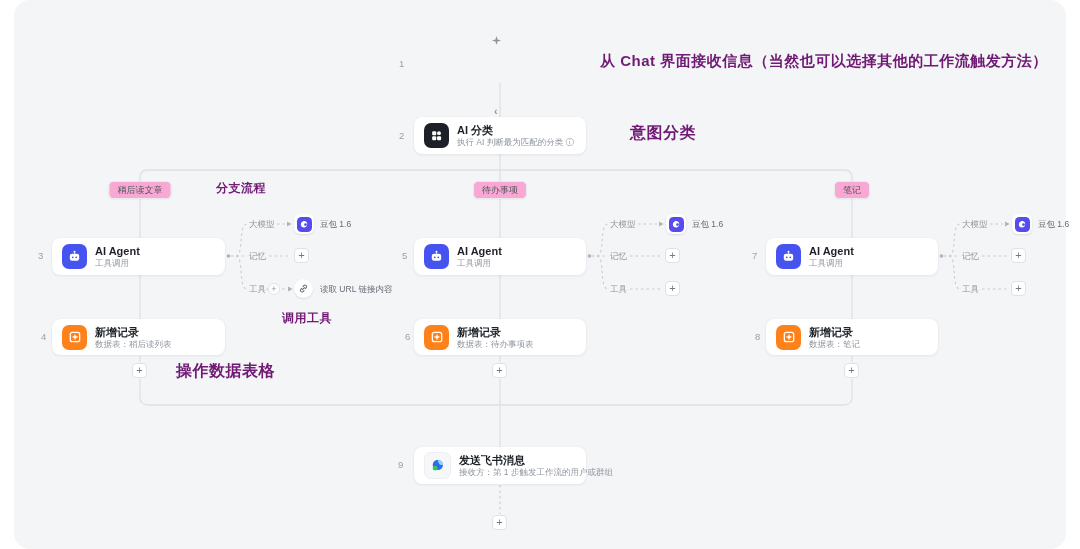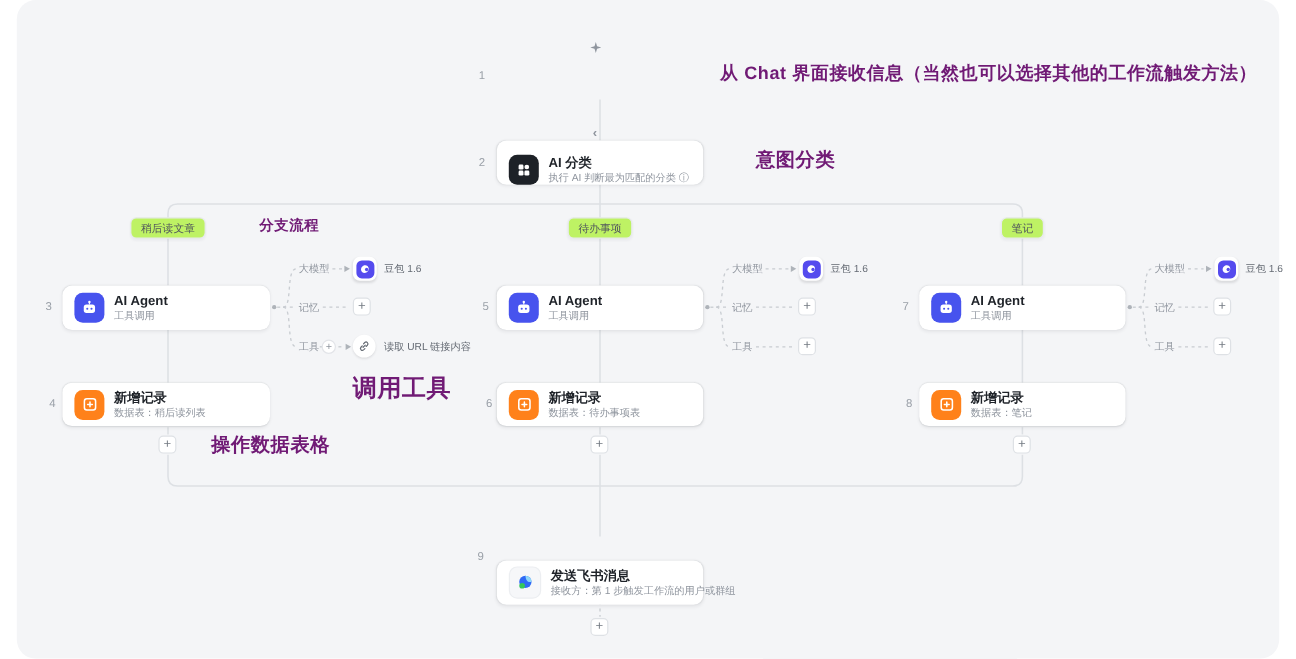--- a/index.html
+++ b/index.html
@@ -14,21 +14,21 @@
   .nicon{width:25px;height:25px;border-radius:7px;flex:none;display:flex;align-items:center;justify-content:center;}
   .ic-blue{background:#3370ff;}
   .ic-dark{background:#1d2127;}
   .ic-indigo{background:#4753ee;}
   .ic-orange{background:#ff811a;}
   .ic-tile{background:#f6f7f9;border:1px solid #eceef1;}
   .ntext{display:flex;flex-direction:column;justify-content:center;min-width:0;}
   .ntitle{font-size:11px;font-weight:700;color:#1f2329;line-height:14px;white-space:nowrap;}
   .nsub{font-size:8.5px;color:#8f959e;line-height:11px;white-space:nowrap;}
   .num{position:absolute;font-size:9.5px;color:#9aa0a8;}
-  .pill{position:absolute;transform:translateX(-50%);background:#bef264;border:1px solid #e8eaee;
+  .pill{position:absolute;transform:translateX(-50%);background:#f9a8d4;border:1px solid #e8eaee;
     border-radius:5px;font-size:9px;color:#51565d;padding:2.5px 8px;line-height:11px;white-space:nowrap;
     box-shadow:0 1px 2px rgba(31,35,41,.04);cursor:pointer;}
   .ann{position:absolute;color:#701a75;font-weight:700;white-space:nowrap;letter-spacing:.5px;}
   .plus-btn{position:absolute;width:15px;height:15px;background:#fff;border:1px solid #dee1e5;border-radius:4px;
     color:#737a82;display:flex;align-items:center;justify-content:center;font-size:11px;line-height:1;
     box-sizing:border-box;cursor:pointer;font-weight:400;}
   .mini-plus{position:absolute;width:12px;height:12px;background:#fff;border:1px solid #e2e4e8;border-radius:50%;
     color:#8f959e;display:flex;align-items:center;justify-content:center;font-size:9px;line-height:1;box-sizing:border-box;cursor:pointer;}
   .row-label{position:absolute;font-size:8.5px;color:#8f959e;line-height:10px;white-space:nowrap;}
   .chip-tile{position:absolute;width:20px;height:20px;background:#fff;border-radius:6px;
@@ -105,21 +105,21 @@
           <path d="M12 2l2.3 7.7L22 12l-7.7 2.3L12 22l-2.3-7.7L2 12l7.7-2.3z"></path>
         </svg>
     </div>
 
     <div class="num" style="left:399px;top:58px;">1</div>
     <div class="ann" style="left:600px;top:52px;font-size:15px;">从 Chat 界面接收信息（当然也可以选择其他的工作流触发方法）</div>
 
     <div class="marker" style="left:494px;top:105px;font-size:11px;font-weight:700;">‹</div>
 
     <div class="num" style="left:399px;top:130px;">2</div>
-    <div class="node" style="left:414px;top:117px;width:172px;align-items:flex-end;">
+    <div class="node" style="left:414px;top:117px;width:172px;">
       <div class="nicon ic-dark">
         <svg width="13" height="13" viewBox="0 0 24 24" fill="#fff">
           <rect x="4" y="4" width="7.5" height="7.5" rx="2"></rect>
           <circle cx="16.6" cy="7.7" r="3.6"></circle>
           <rect x="4" y="13.2" width="7.5" height="7.5" rx="2"></rect>
           <rect x="13" y="13.2" width="7.5" height="7.5" rx="2"></rect>
         </svg>
       </div>
       <div class="ntext">
         <div class="ntitle">AI 分类</div>
@@ -164,21 +164,21 @@
     <div class="plus-btn" style="left:294px;top:248px;">+</div>
     <div class="mini-plus" style="left:268px;top:283px;">+</div>
     <div class="link-tile" style="left:294px;top:279px;">
       <svg width="11" height="11" viewBox="0 0 24 24" fill="none" stroke="#646a73" stroke-width="2.2" stroke-linecap="round">
         <path d="M10 14 L14 10"></path>
         <path d="M8.5 11.5l-2.4 2.4a3.4 3.4 0 0 0 4.8 4.8l2.4-2.4"></path>
         <path d="M15.5 12.5l2.4-2.4a3.4 3.4 0 0 0-4.8-4.8l-2.4 2.4"></path>
       </svg>
     </div>
     <div class="chip-label" style="left:320px;top:284px;">读取 URL 链接内容</div>
-    <div class="ann" style="left:294px;top:310px;font-size:20px;">调用工具</div>
+    <div class="ann" style="left:282px;top:310px;font-size:12px;">调用工具</div>
 
     <div class="num" style="left:41px;top:331px;">4</div>
     <div class="node" style="left:52px;top:319px;width:173px;height:36px;">
       <div class="nicon ic-orange">
         <svg width="14" height="14" viewBox="0 0 24 24" fill="none" stroke="#fff" stroke-width="2.2" stroke-linecap="round">
           <rect x="4" y="4" width="16" height="16" rx="3.5"></rect>
             <path d="M12 8.6v6.8M8.6 12h6.8"></path>
         </svg>
       </div>
       <div class="ntext">
@@ -275,21 +275,21 @@
         </svg>
       </div>
       <div class="ntext">
         <div class="ntitle">新增记录</div>
         <div class="nsub">数据表：笔记</div>
       </div>
     </div>
     <div class="plus-btn" style="left:844px;top:363px;">+</div>
 
     <div class="num" style="left:398px;top:459px;">9</div>
-    <div class="node" style="left:414px;top:447px;width:172px;margin-top:20px;">
+    <div class="node" style="left:414px;top:447px;width:172px;">
       <div class="nicon ic-tile">
         <svg width="15" height="15" viewBox="0 0 24 24">
           <circle cx="12.5" cy="11" r="8.2" fill="#2f6af5"></circle>
           <path d="M12.5 2.8a8.2 8.2 0 0 1 8.2 8.2c-4.6 1.3-7.3-1-8.2-8.2z" fill="#8fd8f8"></path>
           <circle cx="8.2" cy="16.2" r="3.8" fill="#35c75a"></circle>
         </svg>
       </div>
       <div class="ntext">
         <div class="ntitle">发送飞书消息</div>
         <div class="nsub">接收方：第 1 步触发工作流的用户或群组</div>

